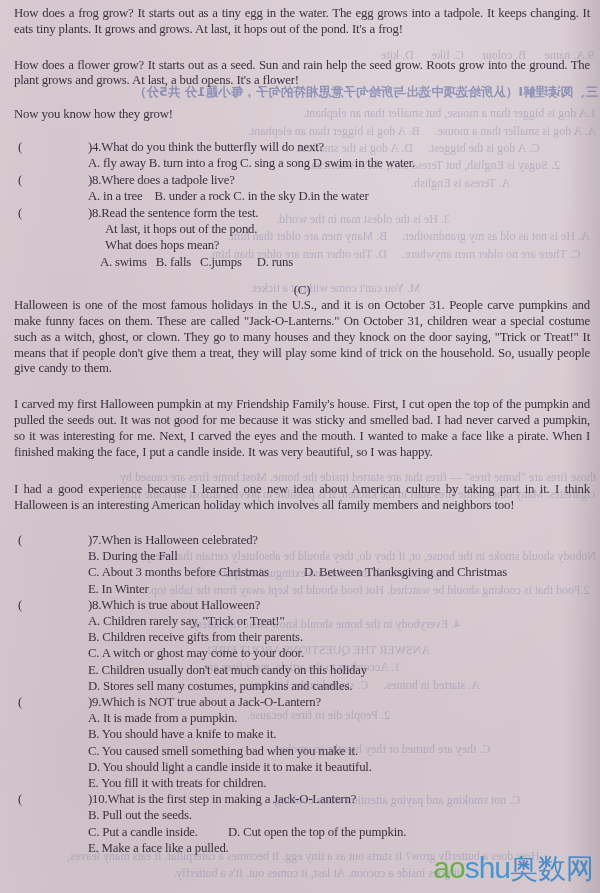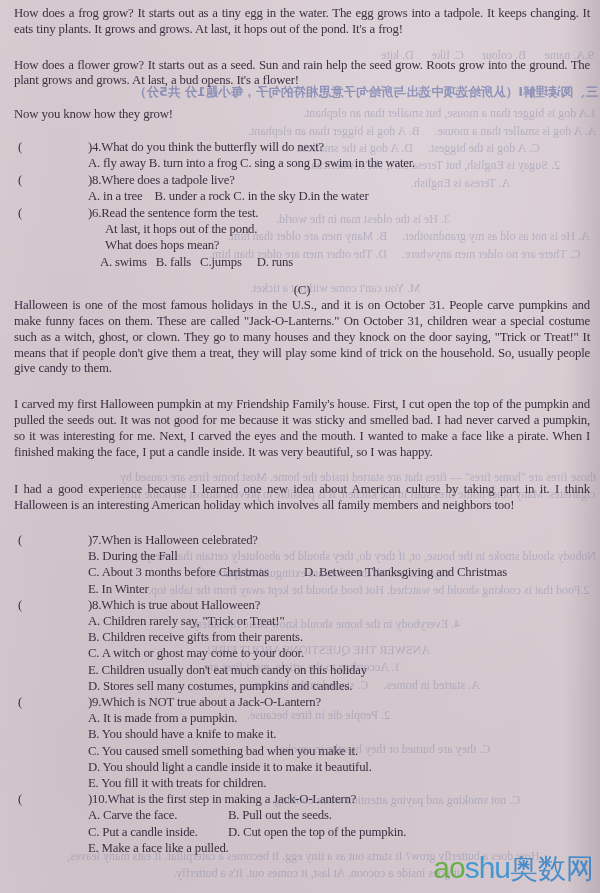--- a/index.html
+++ b/index.html
@@ -110,21 +110,21 @@
     <div class="qblock1">
       <div class="qrow">
         <span class="paren">(</span><span class="qtext">)4.What do you think the butterfly will do next?</span>
       </div>
       <div class="optline">A. fly away B. turn into a frog C. sing a song D swim in the water.</div>
       <div class="qrow">
         <span class="paren">(</span><span class="qtext">)8.Where does a tadpole live?</span>
       </div>
       <div class="optline">A. in a tree    B. under a rock C. in the sky D.in the water</div>
       <div class="qrow">
-        <span class="paren">(</span><span class="qtext">)6.Read the sentence form the test.</span>
+        <span class="paren">(</span><span class="qtext">)8.Read the sentence form the test.</span>
       </div>
       <div class="optline deep">At last, it hops out of the pond.</div>
       <div class="optline deep">What does hops mean?</div>
       <div class="optline deep2">A. swims   B. falls   C.jumps     D. runs</div>
     </div>
 
     <div class="sp12"></div>
     <p class="center-label">(C)</p>
     <p class="body">Halloween is one of the most famous holidays in the U.S., and it is on October 31. People carve pumpkins and make funny faces on them. These are called "Jack-O-Lanterns." On October 31, children wear a special costume such as a witch, ghost, or clown. They go to many houses and they knock on the door saying, "Trick or Treat!" It means that if people don't give them a treat, they will play some kind of trick on the household. So, usually people give candy to them.</p>
     <div class="sp20"></div>
@@ -160,21 +160,21 @@
       <div class="optline">A. It is made from a pumpkin.</div>
       <div class="optline">B. You should have a knife to make it.</div>
       <div class="optline">C. You caused smell something bad when you make it.</div>
       <div class="optline">D. You should light a candle inside it to make it beautiful.</div>
       <div class="optline">E. You fill it with treats for children.</div>
 
       <div class="qrow">
         <span class="paren">(</span><span class="qtext">)10.What is the first step in making a Jack-O-Lantern?</span>
       </div>
       <div class="twocol">
-        <span class="colA narrow">A. Carve the face.</span><span class="colB">B. Pull out the seeds.</span>
+        <span class="colB">B. Pull out the seeds.</span>
       </div>
       <div class="twocol">
         <span class="colA narrow">C. Put a candle inside.</span><span class="colB">D. Cut open the top of the pumpkin.</span>
       </div>
       <div class="optline">E. Make a face like a pulled.</div>
     </div>
 
   </div>
 
   <div class="watermark">

